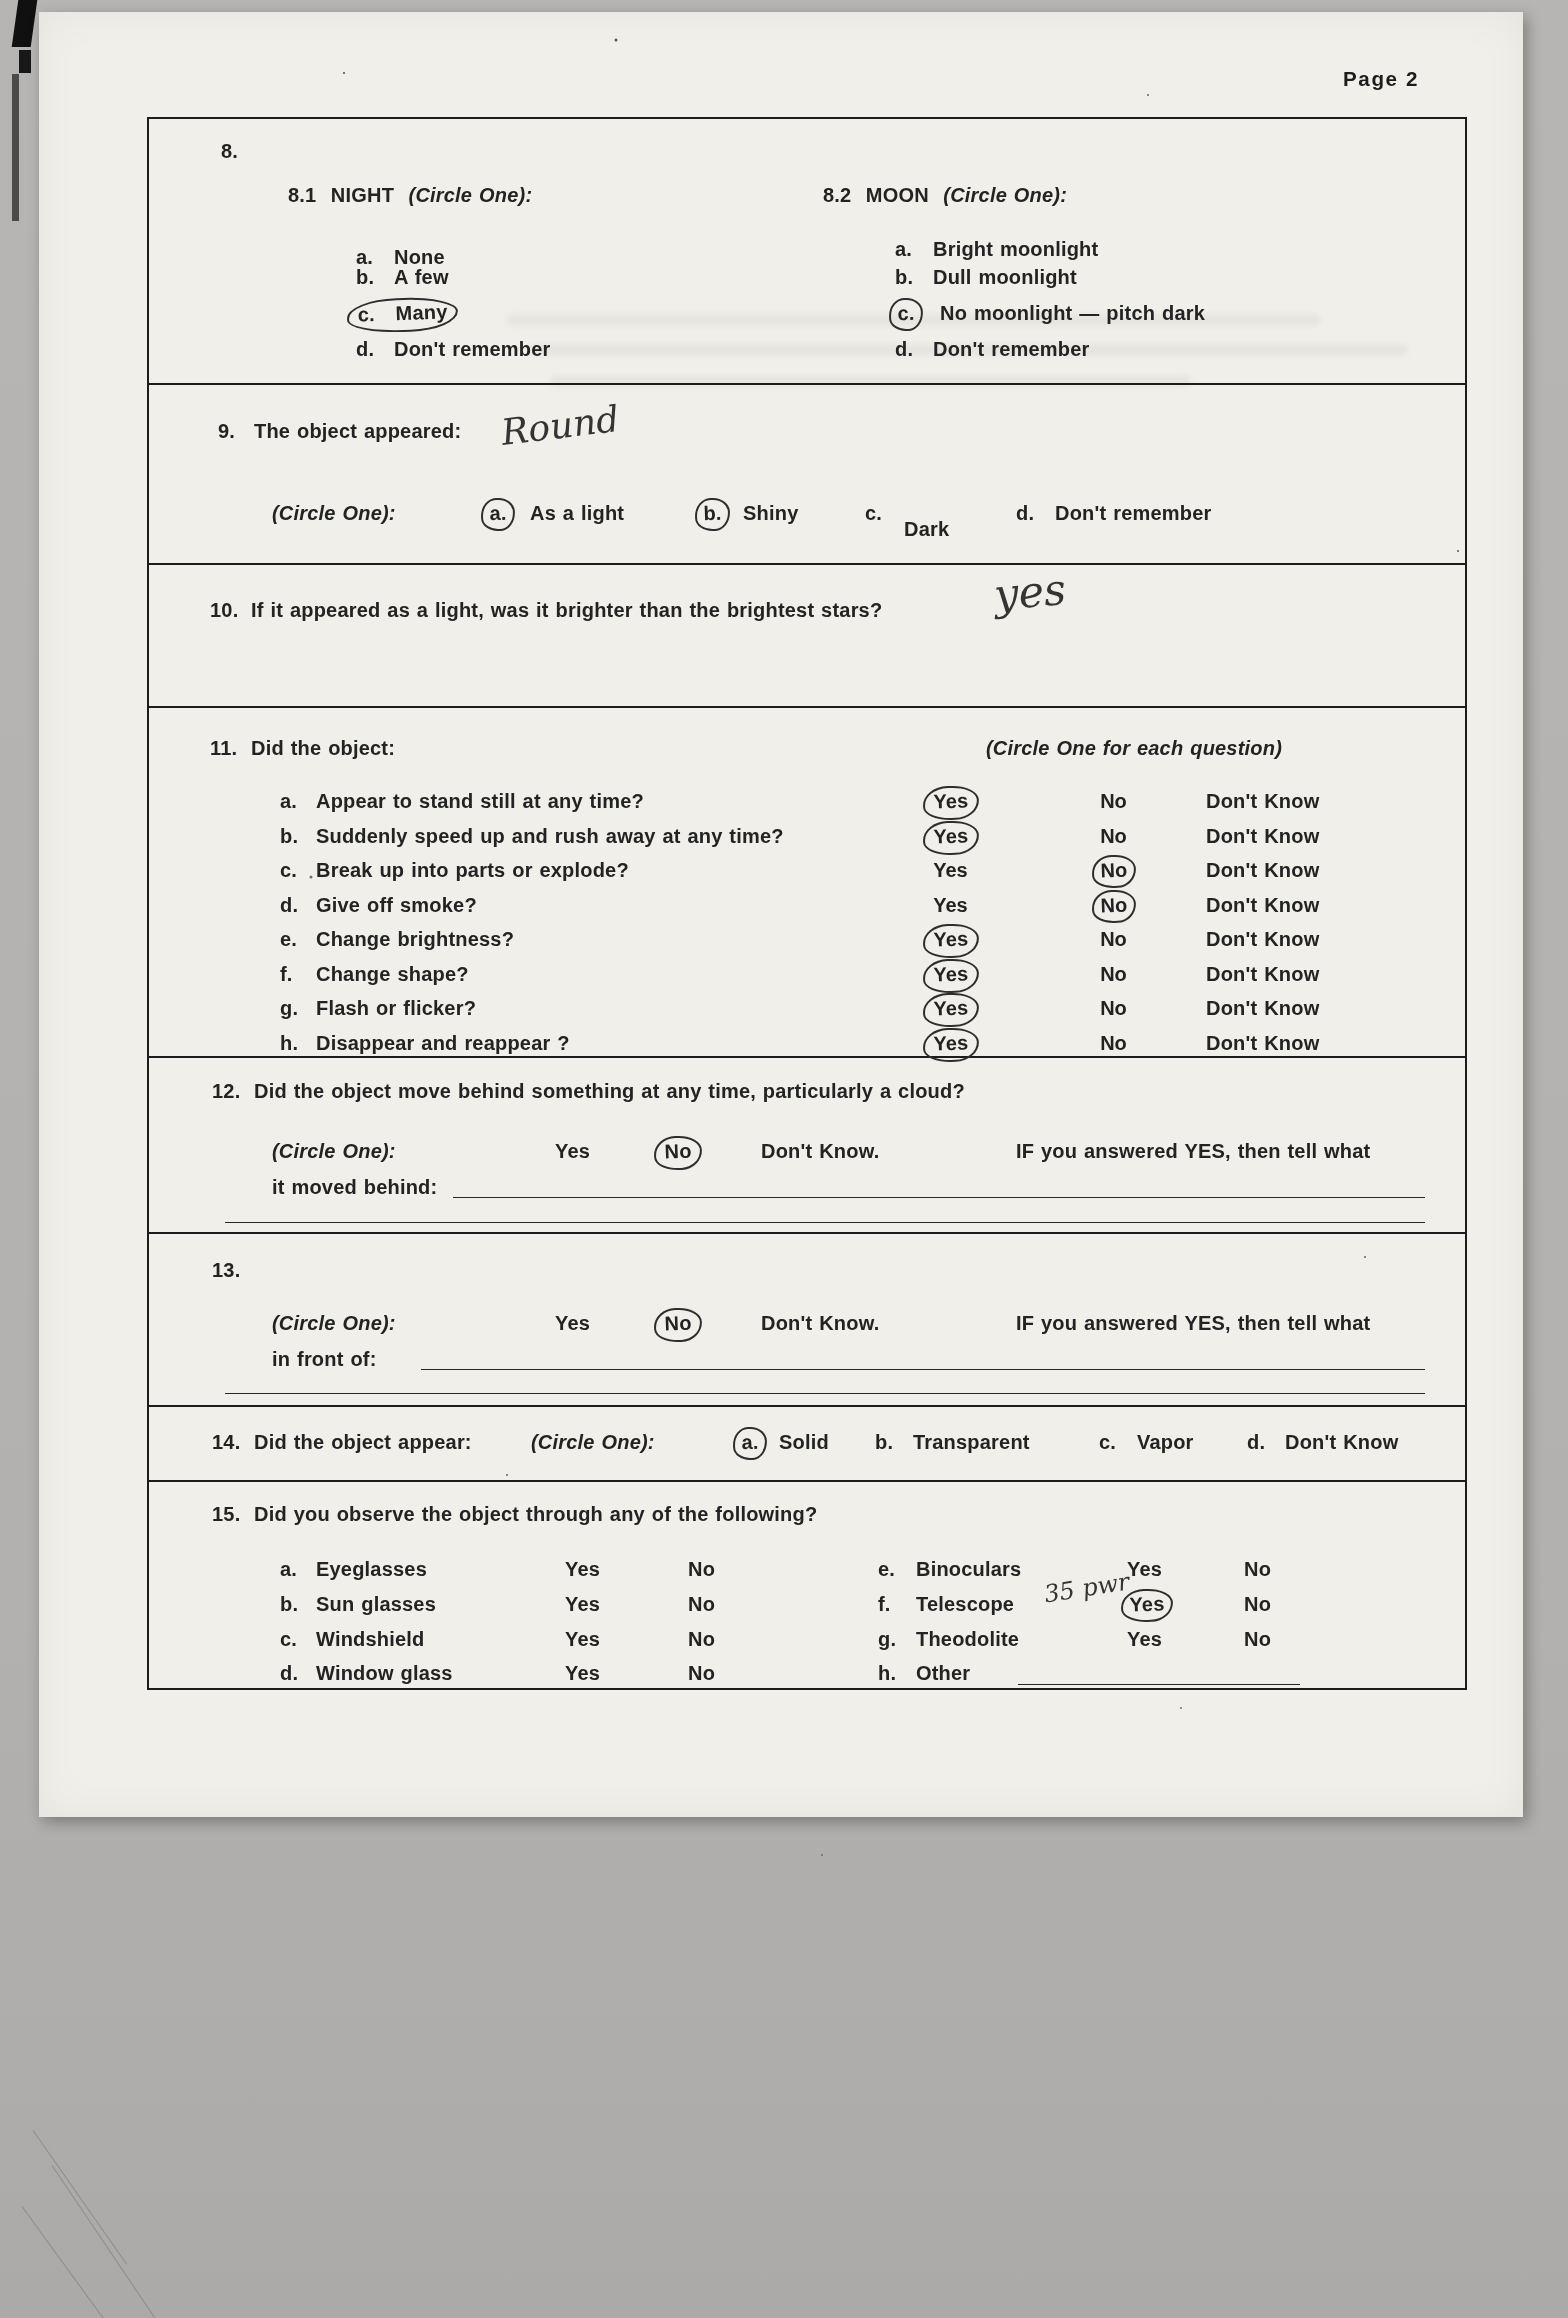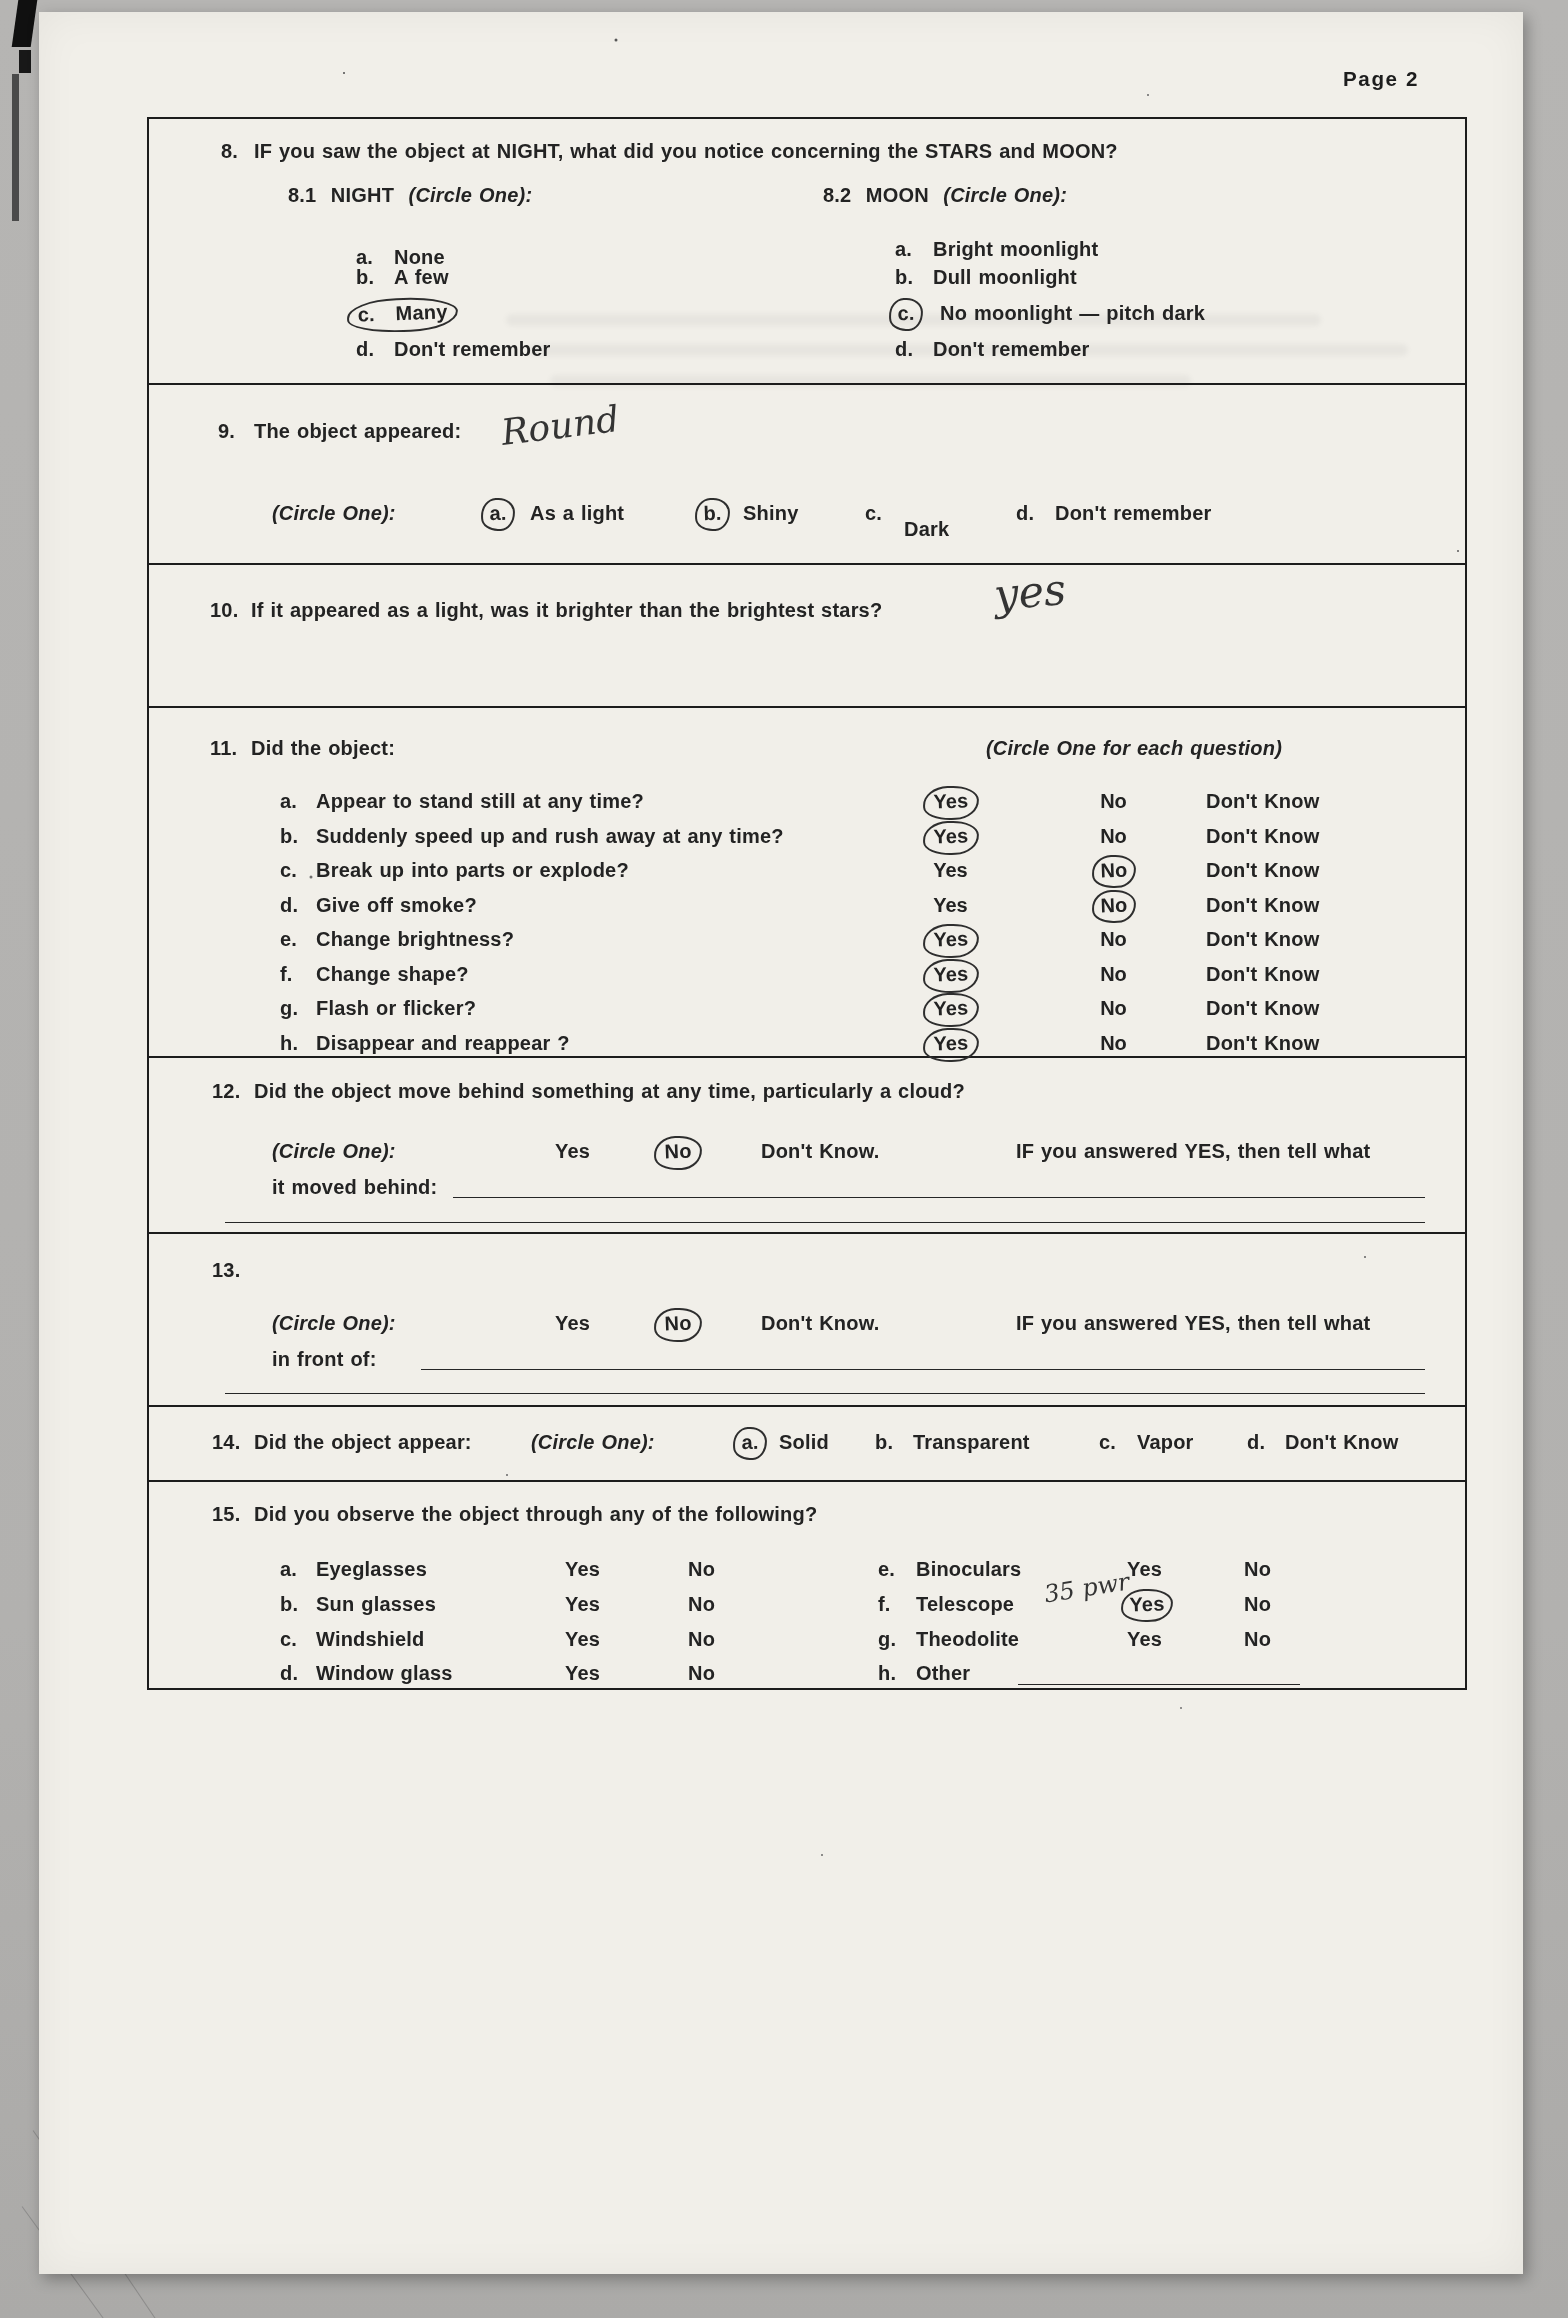--- a/index.html
+++ b/index.html
@@ -5,21 +5,21 @@
   * { margin:0; padding:0; box-sizing:border-box; }
   html,body { width:1569px; height:2319px; }
   body {
     position:relative;
     background:linear-gradient(180deg,#b6b5b3 0%,#b2b1af 70%,#abaaa8 100%);
     font-family:"Liberation Sans",sans-serif;
     color:#222;
     overflow:hidden;
   }
   .paper {
-    position:absolute; left:39px; top:12px; width:1484px; height:2262px;
+    position:absolute; left:39px; top:12px; width:1484px; height:1805px;
     background:#f1efe9;
     box-shadow: inset 0 0 43px rgba(0,0,0,0.05), 4.3px 5.4px 14px rgba(0,0,0,0.30);
   }
   .page-num {
     position:absolute; left:1304px; top:55px;
     font-size:20.6px; font-weight:700; letter-spacing:1.6px; color:#1d1d1d;
   }
   .form-box {
     position:absolute; left:108px; top:105px; width:1320px;
     border:2.7px solid #1c1c1c;
@@ -78,21 +78,20 @@
   <div class="bleed" style="left:467px; top:302px; width:815px;"></div>
   <div class="bleed" style="left:489px; top:332px; width:880px;"></div>
   <div class="bleed" style="left:511px; top:363px; width:641px;"></div>
 
   <div class="page-num">Page 2</div>
 
   <div class="form-box">
 
     <div class="sec s8">
       <span class="t" style="left:72px; top:19.6px;">8.</span>
-      <span class="t" style="left:105px; top:19.6px;">IF you saw the object at NIGHT, what did you notice concerning the STARS and MOON?</span>
 
       <div class="t" style="left:139px; top:64px;">
         <span>8.1</span>
         <span style="margin-left:7.6px;">NIGHT</span>
         <span class="it" style="margin-left:7.6px;">(Circle One):</span>
       </div>
       <div class="t" style="left:674px; top:64px;">
         <span>8.2</span>
         <span style="margin-left:7.6px;">MOON</span>
         <span class="it" style="margin-left:7.6px;">(Circle One):</span>

